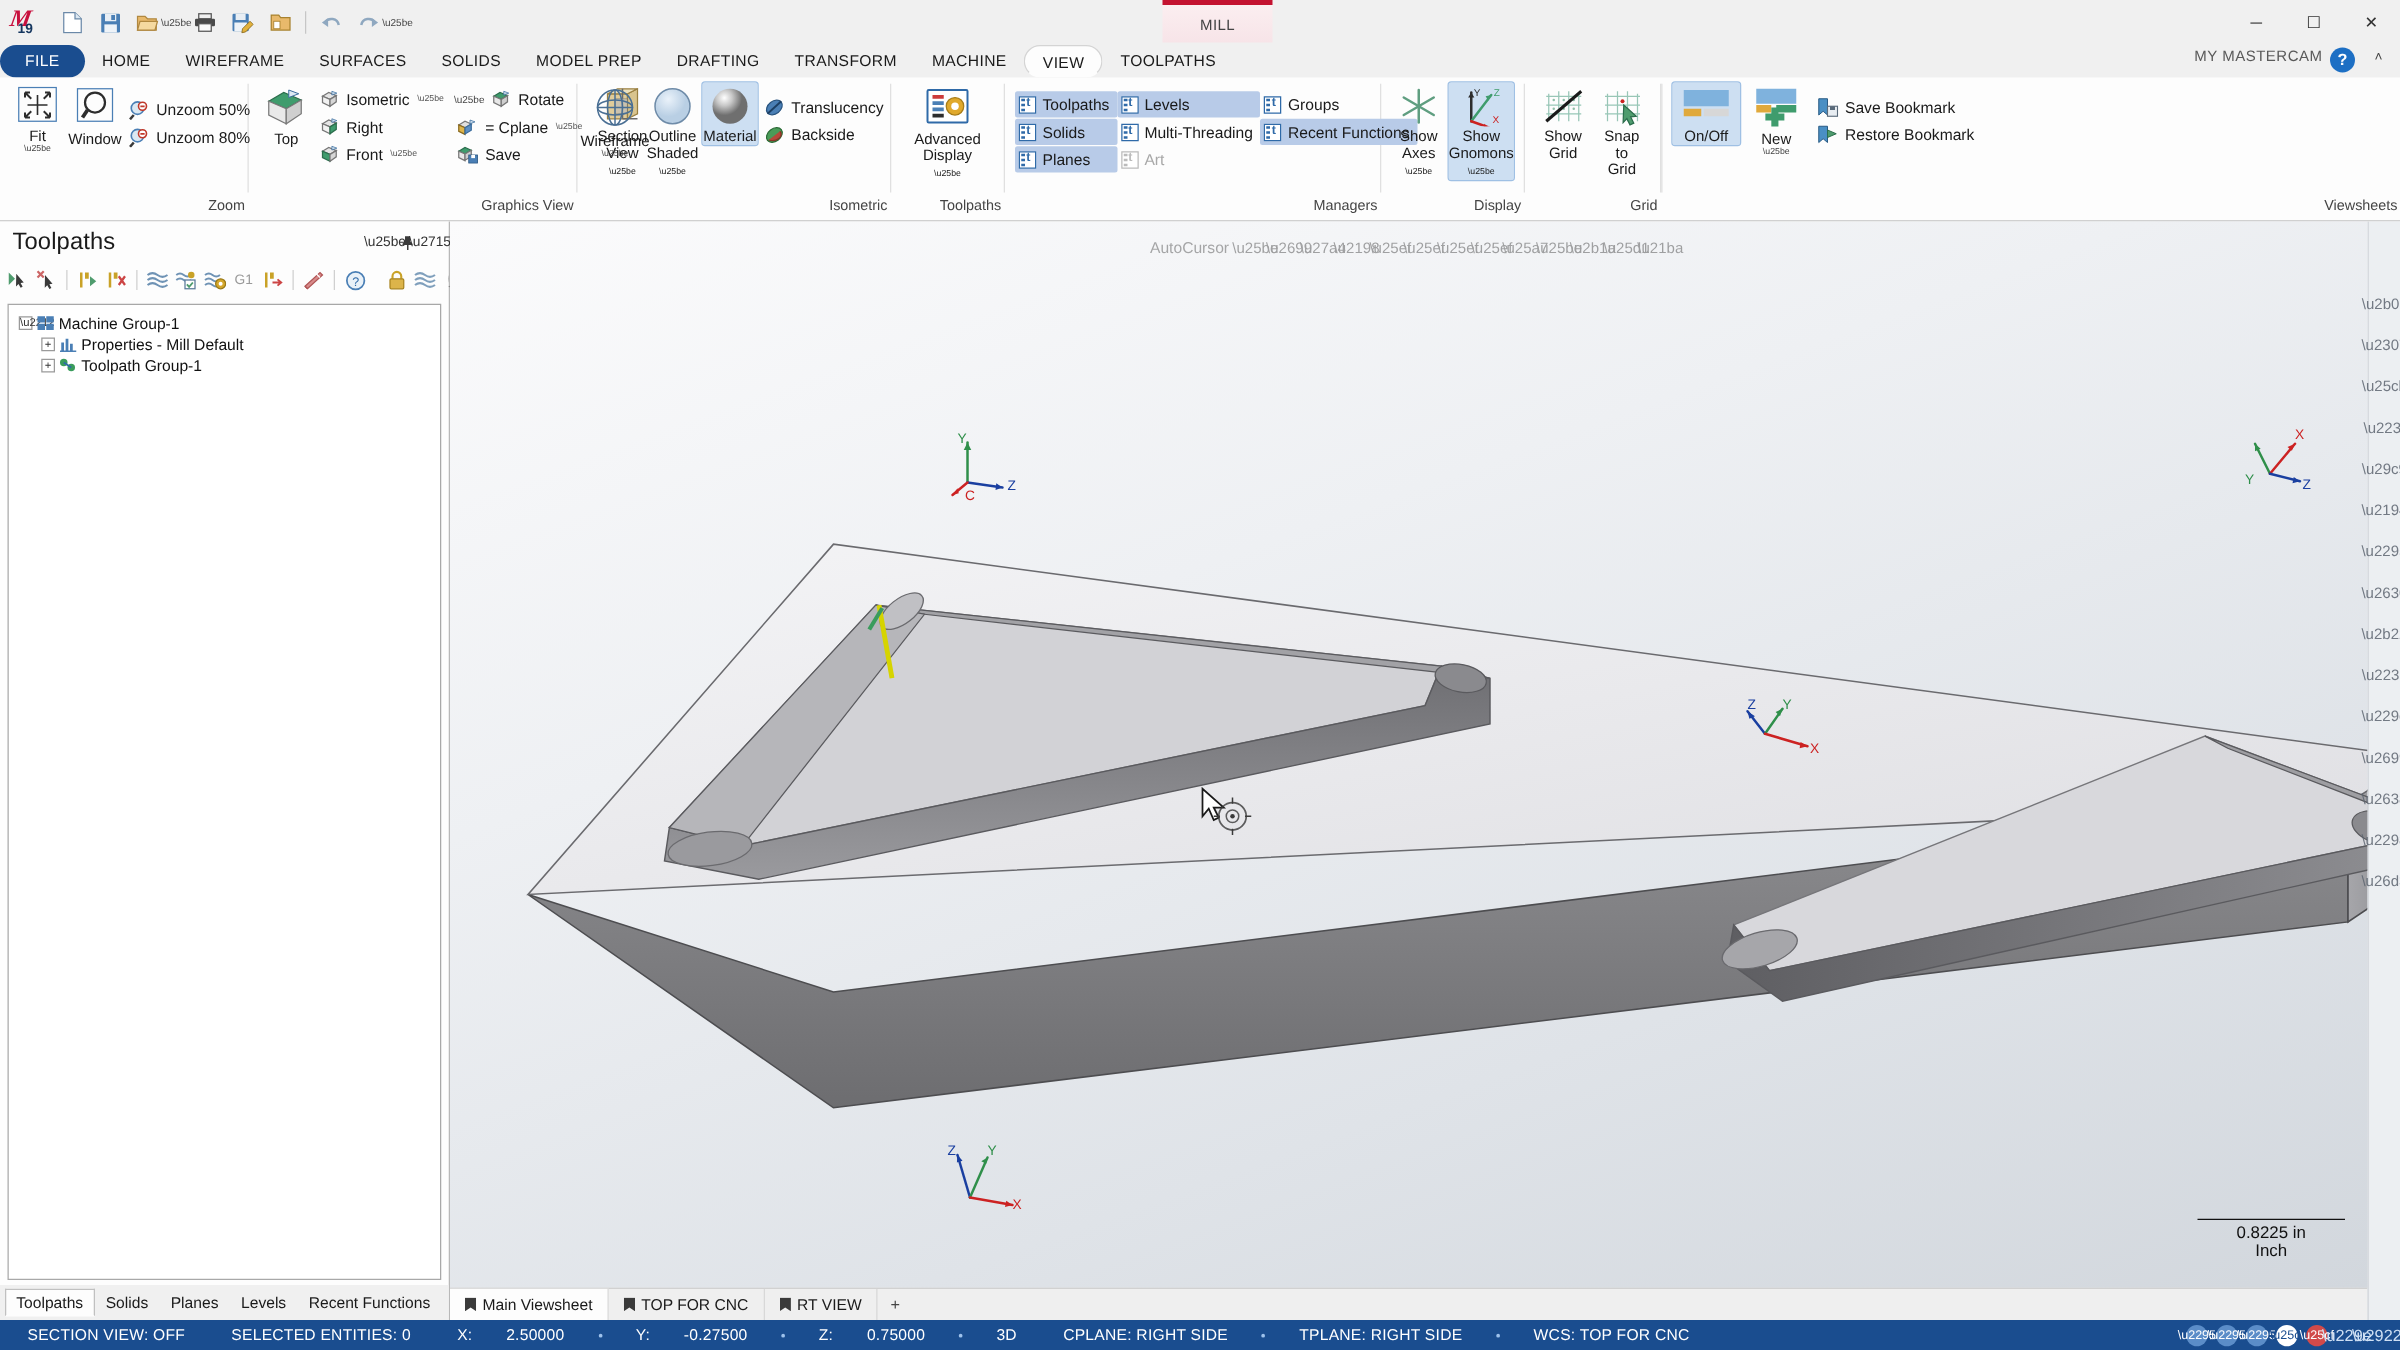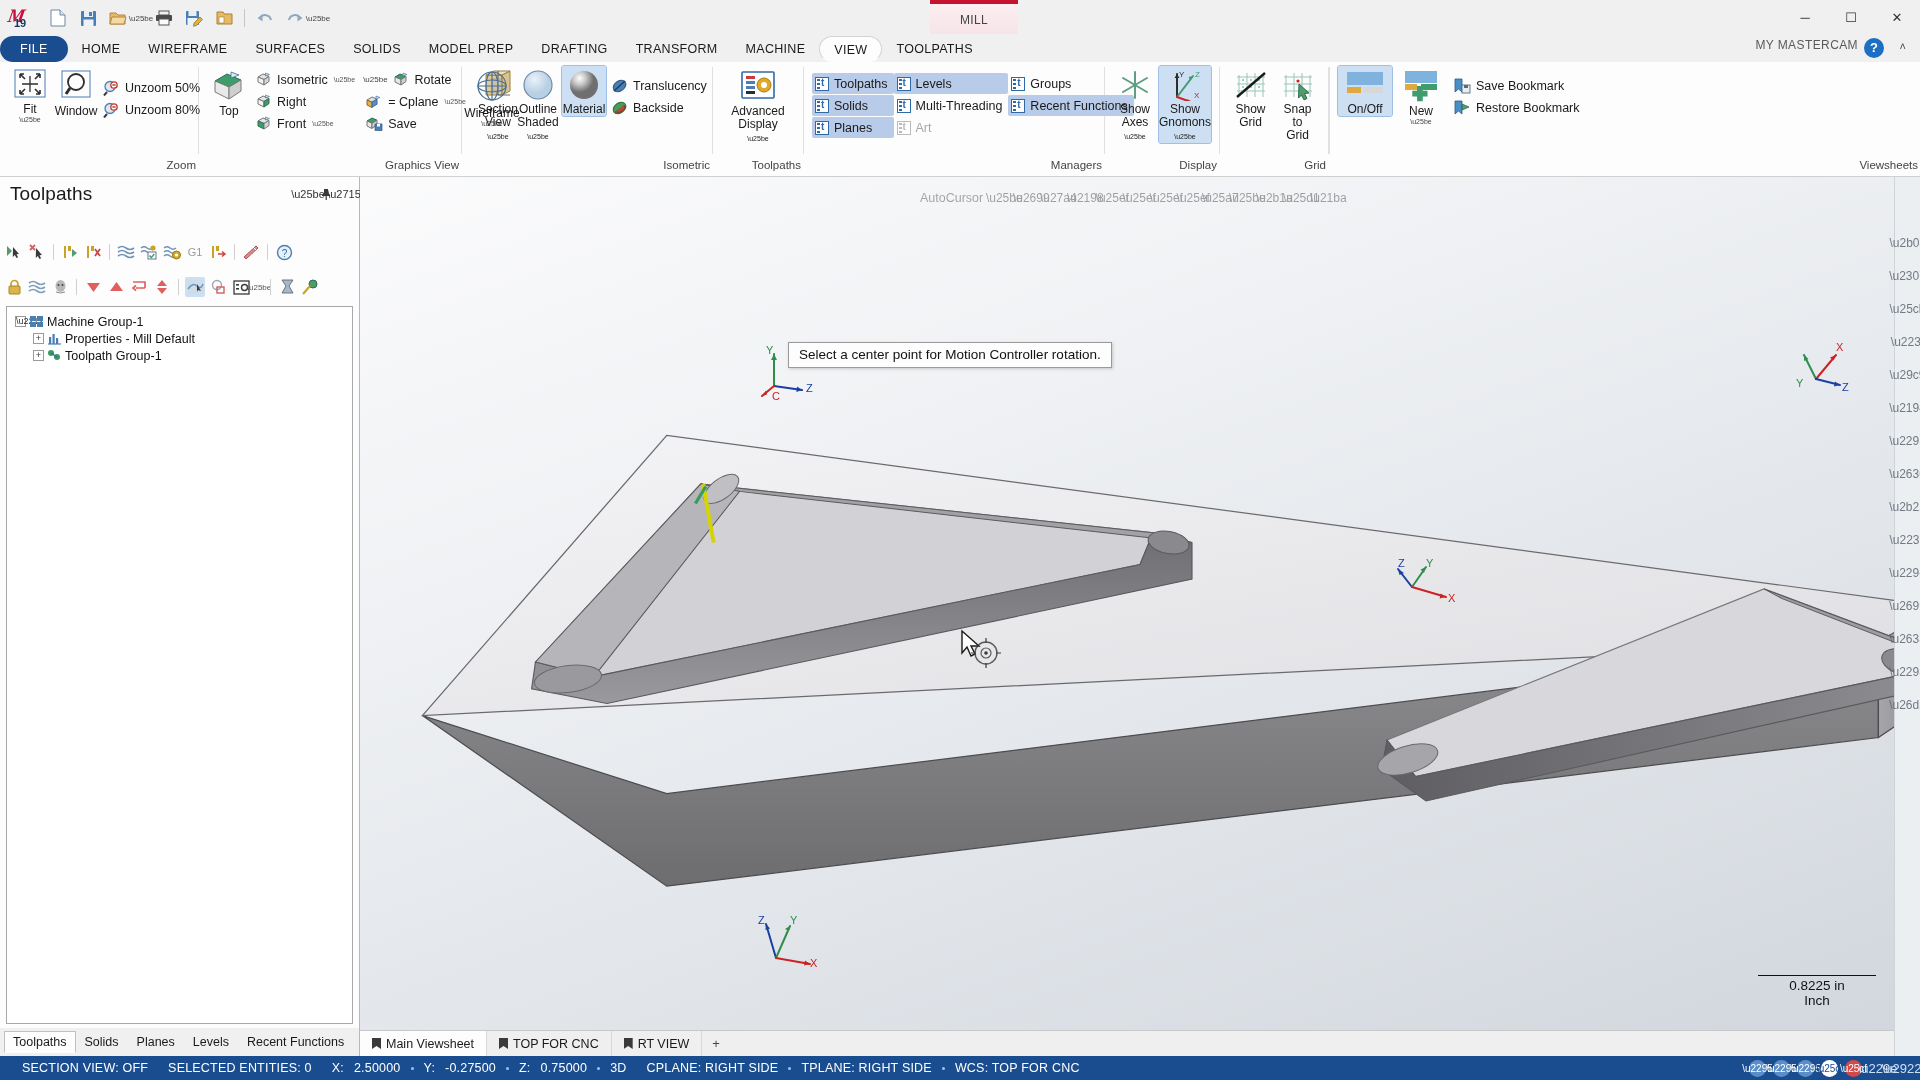--- a/index.html
+++ b/index.html
@@ -89,21 +89,21 @@
   
   .main { flex:1; display:flex; position:relative; background:#e8e8e8; }
 
   
   .tp-panel { width:360px; background:#fdfdfd; display:flex; flex-direction:column;
       border-right:1px solid #b8b8b8; position:relative;}
   .tp-header { height:34px; display:flex; align-items:center; padding:0 6px 0 10px; }
   .tp-title { font-size:19px; color:#1a1a1a; flex:1; letter-spacing:.1px;}
   .tp-hbtn { width:18px; height:18px; display:flex;align-items:center;justify-content:center;
       font-size:11px; color:#333; cursor:default;}
-  .tp-toolbar { padding:2px 4px; display:flex; flex-direction:column; gap:13px;margin-top:28px;}
+  .tp-toolbar { padding:2px 4px; display:flex; flex-direction:row; gap:13px;}
   .tp-row { display:flex; align-items:center; gap:3px; height:22px;}
   .tpi { width:20px;height:20px; display:flex;align-items:center;justify-content:center; border-radius:2px; cursor:default;}
   .tpi.act { background:#cddff2; }
   .tp-div { width:1px;height:16px;background:#d0d0d0; margin:0 3px;}
 
   .tp-tree { flex:1; margin:6px 6px 4px 6px; background:#fff; border:1px solid #a8a8a8;
       padding:6px 4px; overflow:hidden; }
   .tnode { display:flex; align-items:center; height:17px; font-size:12.5px; color:#111; gap:3px;}
   .tnode .exp { width:11px;height:11px;border:1px solid #9a9a9a;background:#fff; font-size:9px;
       line-height:9px; text-align:center; color:#333; flex:none; cursor:default;}
@@ -145,21 +145,21 @@
      border-top:1px solid #c8c8c8; }
   .vs-tab { display:flex; align-items:center; gap:5px; padding:0 12px; font-size:12.5px;
       color:#1a1a1a; cursor:default; border-right:1px solid #d8d8d8;}
   .vs-tab.active { background:#fdfdfd; }
   .vs-plus { padding:0 10px; display:flex;align-items:center; font-size:13px; color:#444;}
   .bookmark-ico { width:9px;height:11px;background:#3a3a3a; flex:none;
       clip-path:polygon(0 0,100% 0,100% 100%,50% 72%,0 100%); }
 
   
   .statusbar { height:24px; background:#1a4d8f; color:#fff; display:flex; align-items:center;
-      font-size:12.5px; padding-left:12px; gap:0; }
+      font-size:12.5px; padding-left:12px; gap:17px; }
   .sb-seg { padding:0 10px; white-space:nowrap; letter-spacing:.2px;}
   .sb-val { color:#fff; }
   .sb-dot { width:3px;height:3px;background:#9ec2ec;border-radius:50%;}
   .sb-right { margin-left:auto; display:flex; align-items:center; gap:7px; padding-right:10px;}
   .sb-ico { width:17px;height:17px; border-radius:50%; background:#5b8dc8; display:flex;
       align-items:center;justify-content:center; font-size:10px; color:#fff;}
   .sb-ico.w { background:#fff; color:#1a4d8f;}
   .sb-ico.sq { border-radius:2px; background:transparent; color:#cfe0f4; font-size:13px;}
 </style>
 </head>
@@ -925,21 +925,20 @@
           <span class="gt">\u25ef</span>
           <span class="gt">\u25ef</span>
           <span class="gt">\u25ef</span>
           <span class="gt">\u25a7</span>
           <span class="gt">\u25be</span>
           <span class="gt">\u2b1a</span>
           <span class="gt">\u25d1</span>
           <span class="gt">\u21ba</span>
         </div>
 
-        <div class="tooltip-box">Select a center point for Motion Controller rotation.</div>
 
         <div class="gnomon" style="left:398px; top:165px; width:70px; height:60px">
           <svg width="70" height="60" viewBox="0 0 70 60">
             <g stroke-width="2" fill="none" stroke-linecap="round">
               <path d="M16 44V12" stroke="#2f8f4a"></path>
                 <path d="M16 12l-3 6h6z" fill="#2f8f4a" stroke="none"></path>
               <path d="M16 44l28 4" stroke="#1a3fa0"></path>
                 <path d="M44 48l-5-3.5-.6 5.5z" fill="#1a3fa0" stroke="none"></path>
               <path d="M16 44L4 54" stroke="#cc2222"></path>
                 <path d="M4 54l5-1.5-1-4z" fill="#cc2222" stroke="none"></path>

